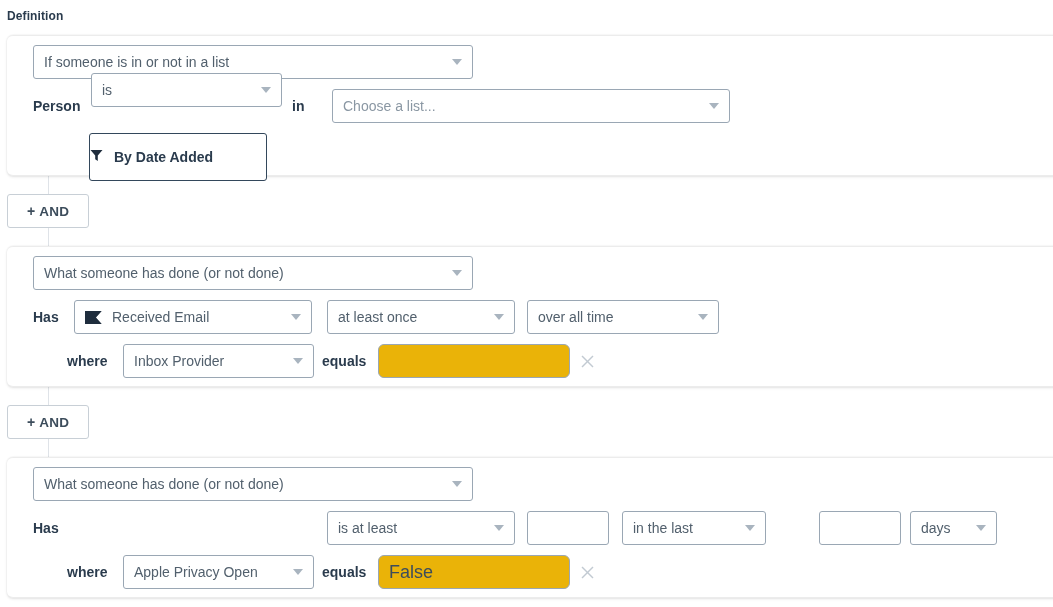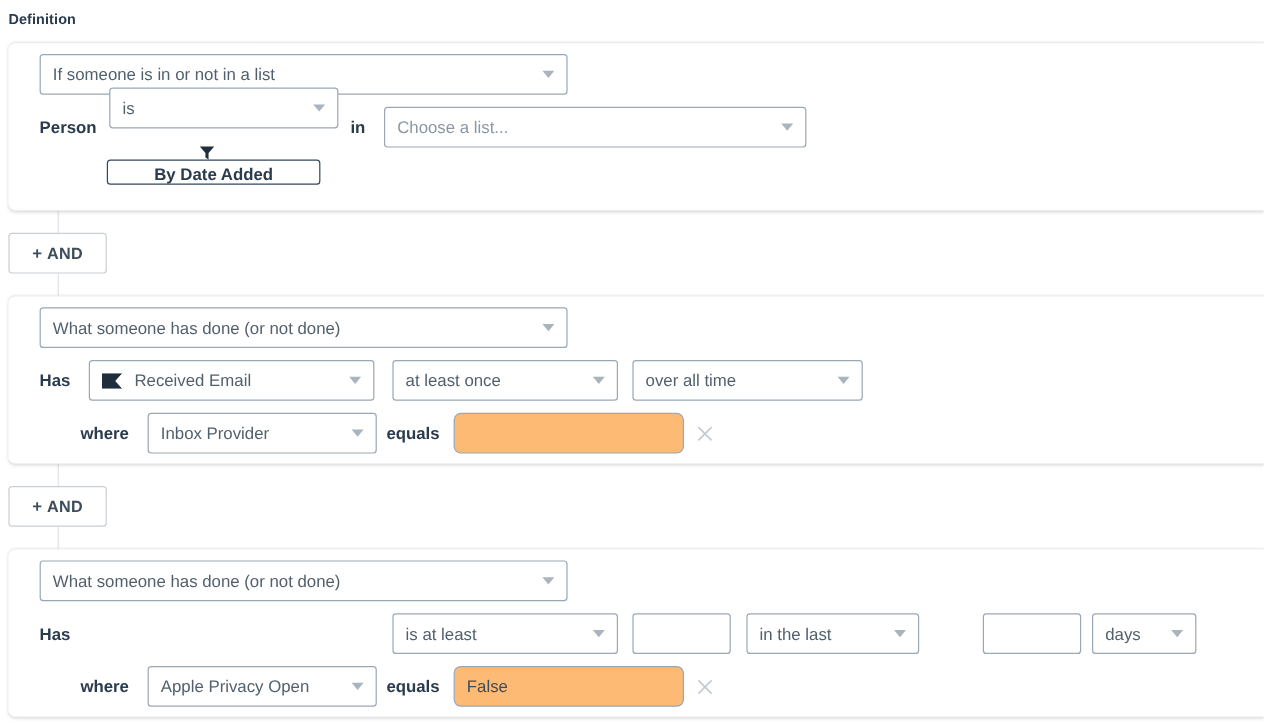--- a/index.html
+++ b/index.html
@@ -120,27 +120,27 @@
     border-left: 5px solid transparent;
     border-right: 5px solid transparent;
     border-top: 6px solid #a9b4bf;
   }
 
   
   .textinput {
     position: absolute;
     box-sizing: border-box;
     height: 34px;
-    background: #fdba74;
+    background: #eab308;
     border: 1px solid #9aa7b4;
     border-radius: 6px;
     display: flex;
     align-items: center;
     padding: 0 10px;
-    font-size: 14px;
+    font-size: 18px;
     color: #3d4d5c;
     cursor: text;
     overflow: hidden;
   }
 
   
   .numbox {
     position: absolute;
     box-sizing: border-box;
     height: 34px;
@@ -173,32 +173,31 @@
     height: 13px;
     margin-right: 10px;
     position: relative;
   }
   .email-ico svg { display: block; }
 
   
   .filter-btn {
     position: absolute;
     box-sizing: border-box;
-    height: 21px;
+    height: 48px;
     background: #ffffff;
     border: 1px solid #33475b;
     border-radius: 3px;
     display: flex;
     align-items: center;
-    justify-content: flex-end;
+    justify-content: flex-start;
     font-size: 14px;
     font-weight: 700;
     color: #2a3b4d;
     cursor: pointer;
-    flex-direction: column;
   }
   .filter-btn .funnel {
     margin-right: 11px;
     display: block;
   }
 
   
   .remove-x {
     position: absolute;
     width: 18px;
@@ -231,21 +230,21 @@
 
   <div class="lbl" style="left:33px; top:89px;">Person</div>
 
   <div class="field" style="left:91px; top:73px; width:191px;">
     <span class="val">is</span>
     <span class="caret"></span>
   </div>
 
   <div class="lbl" style="left:292px; top:89px;">in</div>
 
-  <div class="field placeholder" style="left:320px; top:89px; width:352px;">
+  <div class="field placeholder" style="left:332px; top:89px; width:398px;">
     <span class="val">Choose a list...</span>
     <span class="caret"></span>
   </div>
 
   <div class="filter-btn" style="left:89px; top:133px; width:178px;">
     <span class="funnel">
       <svg width="13" height="13" viewBox="0 0 13 13" aria-hidden="true">
         <polygon points="0.5,1 12.5,1 7.8,6.4 7.8,12 5.2,10.3 5.2,6.4" fill="#1f2d3d"></polygon>
       </svg>
     </span>

